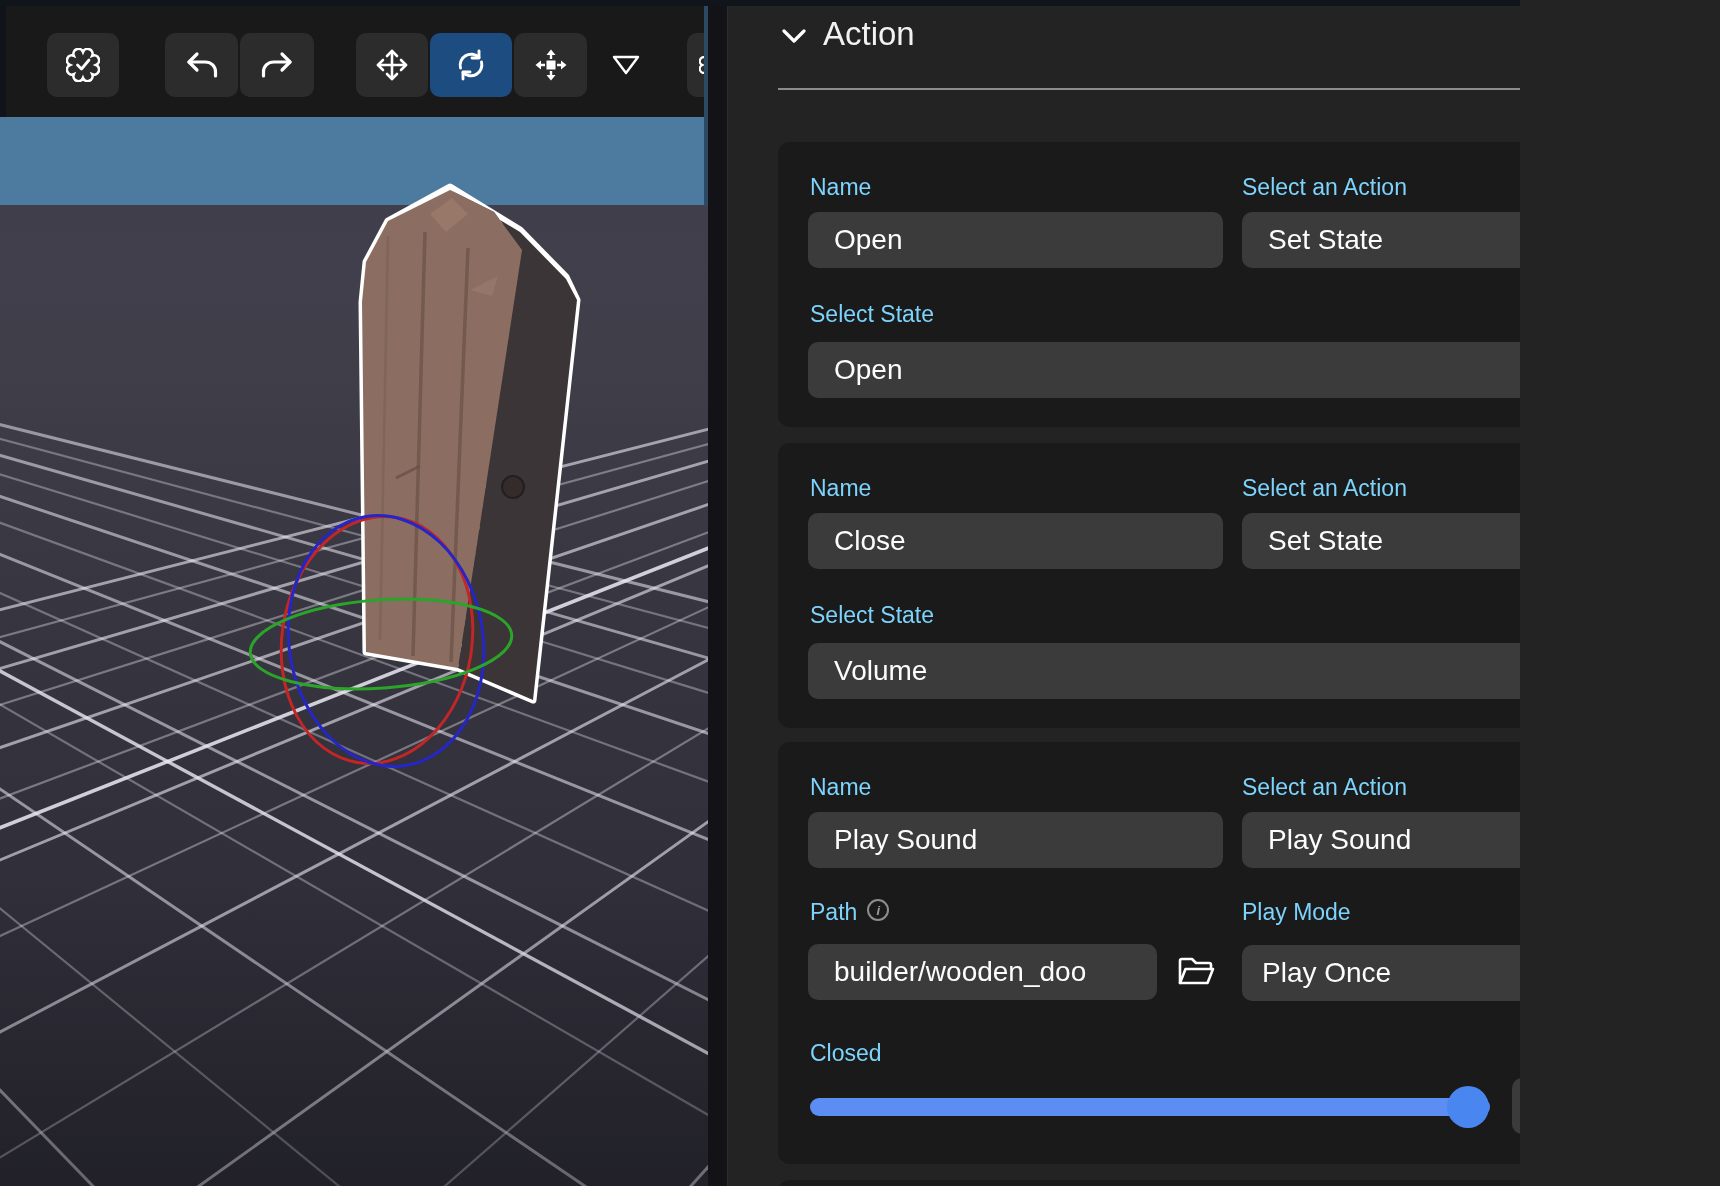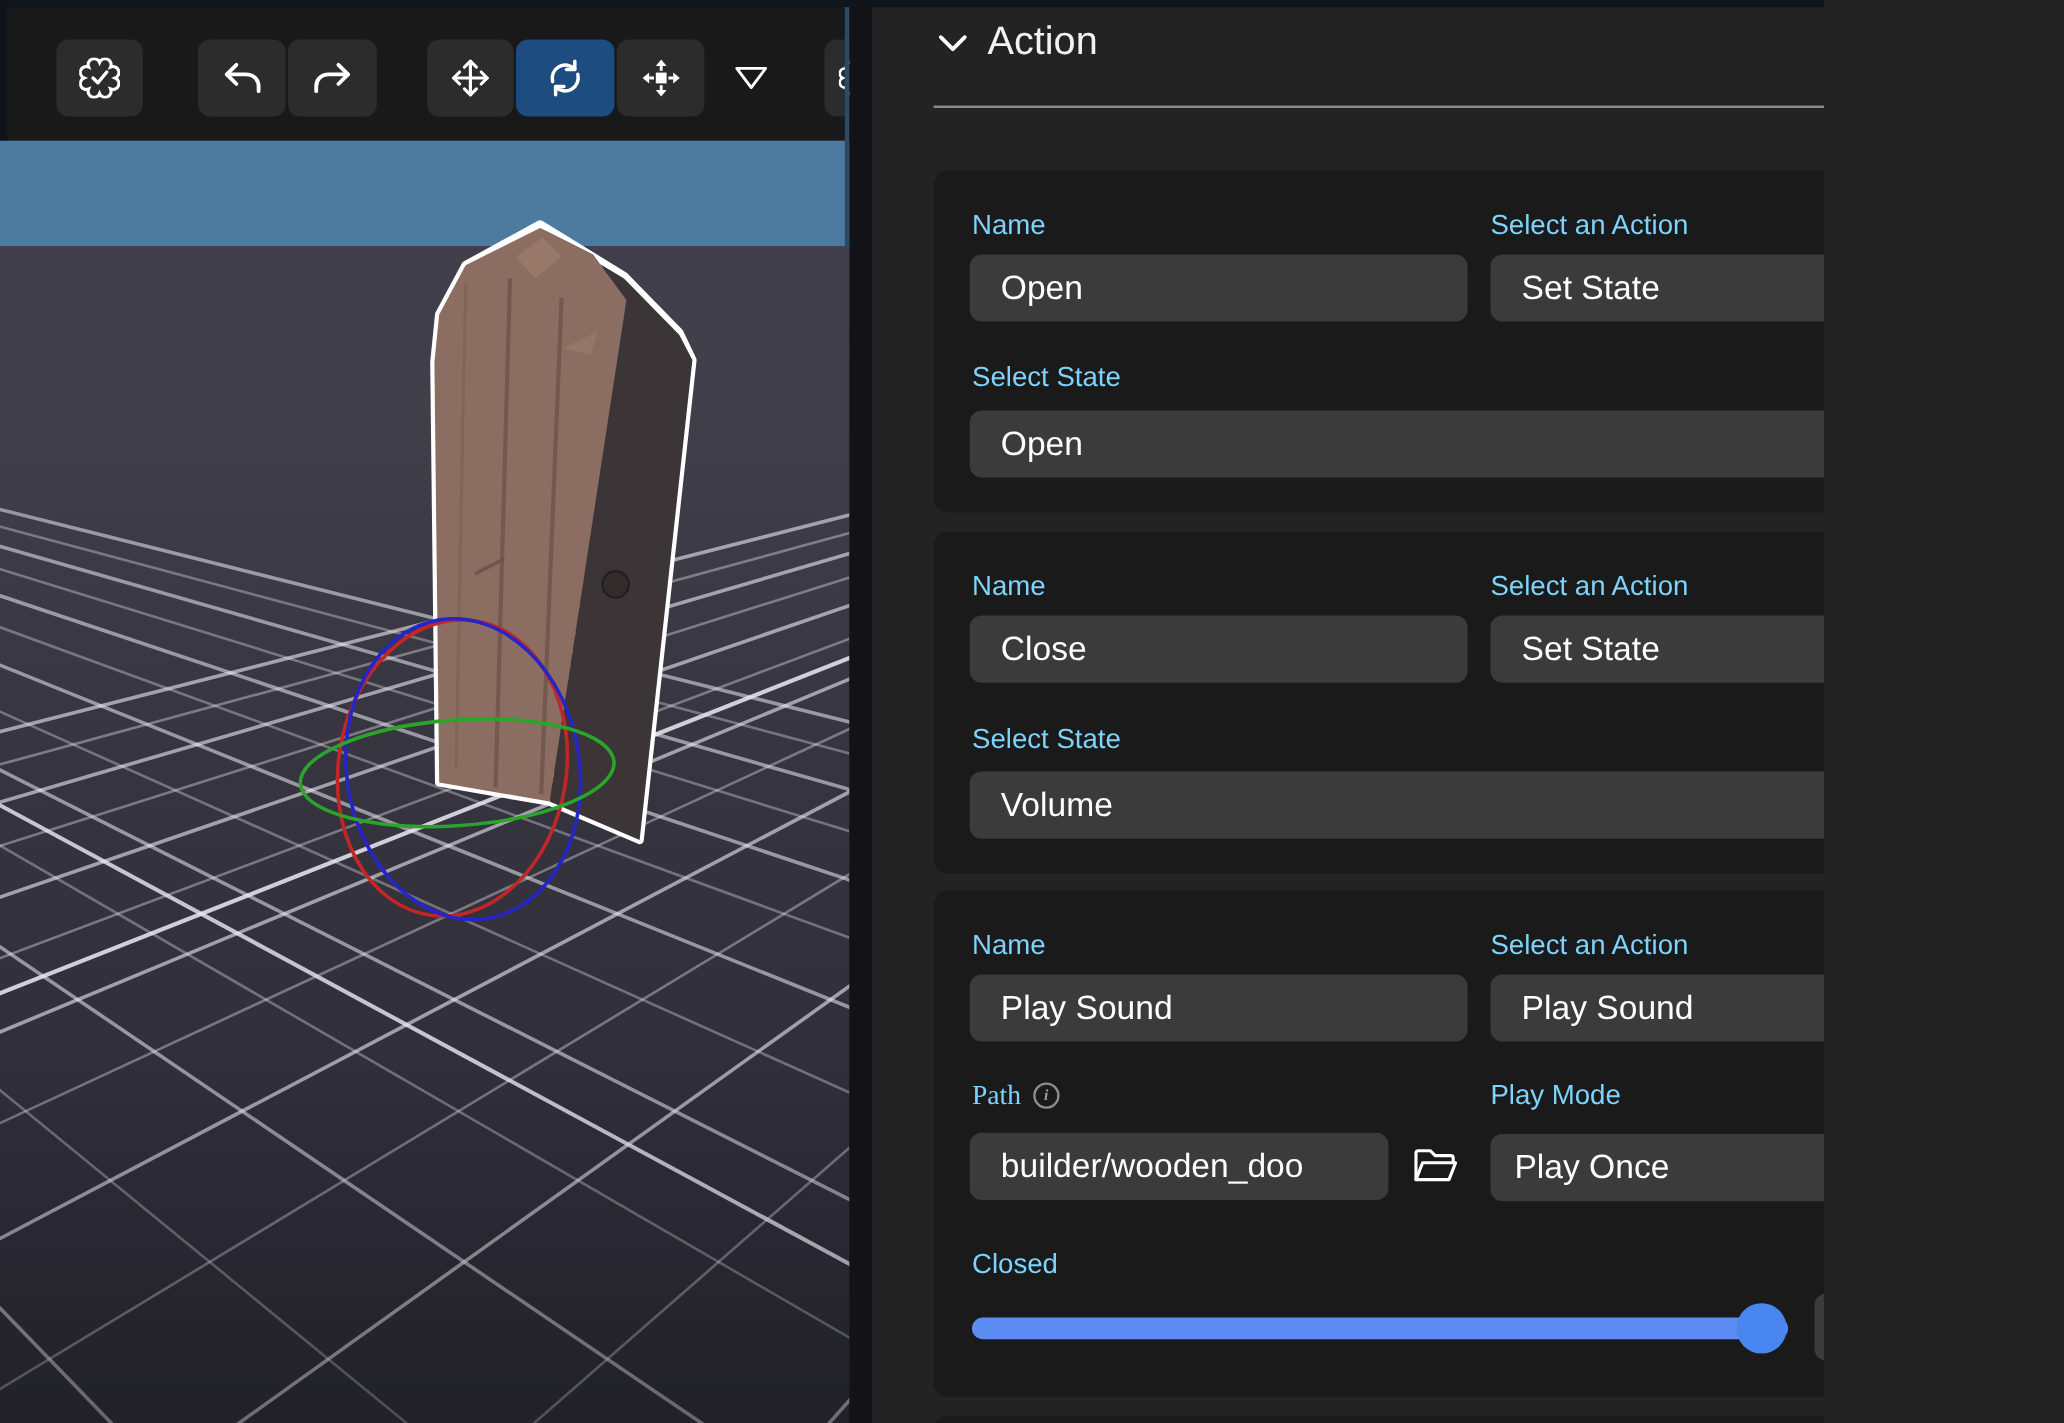--- a/index.html
+++ b/index.html
@@ -29,21 +29,21 @@
         box-sizing:border-box;display:flex;align-items:center;justify-content:center;
         font-size:18px;font-weight:700;color:#aeaeae;}
   .kebab{display:flex;flex-direction:column;gap:5px;}
   .kebab i{width:6px;height:6px;border-radius:50%;background:#dcdcdc;}
   .kebab.hdr{position:absolute;left:944px;top:19px;}
   .divider{position:absolute;left:50px;top:88px;width:911px;height:2px;background:#8c8c8c;}
 
   .card{position:absolute;left:50px;width:911px;background:#1a1a1a;border-radius:12px;}
   .card .kebab{position:absolute;right:26px;top:20px;}
   .lbl{position:absolute;font-size:23px;line-height:27px;color:#7dd3fc;white-space:nowrap;}
-  .lblrow{position:absolute;display:flex;align-items:center;gap:10px;font-family:Liberation Serif, serif;}
+  .lblrow{position:absolute;display:flex;align-items:flex-start;gap:10px;}
   .field{position:absolute;height:56px;background:#3b3b3c;border:none;border-radius:10px;
          color:#fdfdfd;font-size:28px;font-family:"Liberation Sans",sans-serif;
          padding:0 10px 0 26px;box-sizing:border-box;outline:none;}
   .select{position:absolute;height:56px;background:#3b3b3c;border-radius:10px;color:#fdfdfd;
           font-size:28px;display:flex;align-items:center;padding-left:26px;box-sizing:border-box;
           white-space:nowrap;overflow:hidden;}
   .select .chev{position:absolute;right:20px;top:50%;transform:translateY(-50%);}
   .info{width:22px;height:22px;border:2px solid #8d8d8d;border-radius:50%;box-sizing:border-box;
         display:flex;align-items:center;justify-content:center;font-size:13px;font-style:italic;
         font-weight:700;color:#9e9e9e;}

